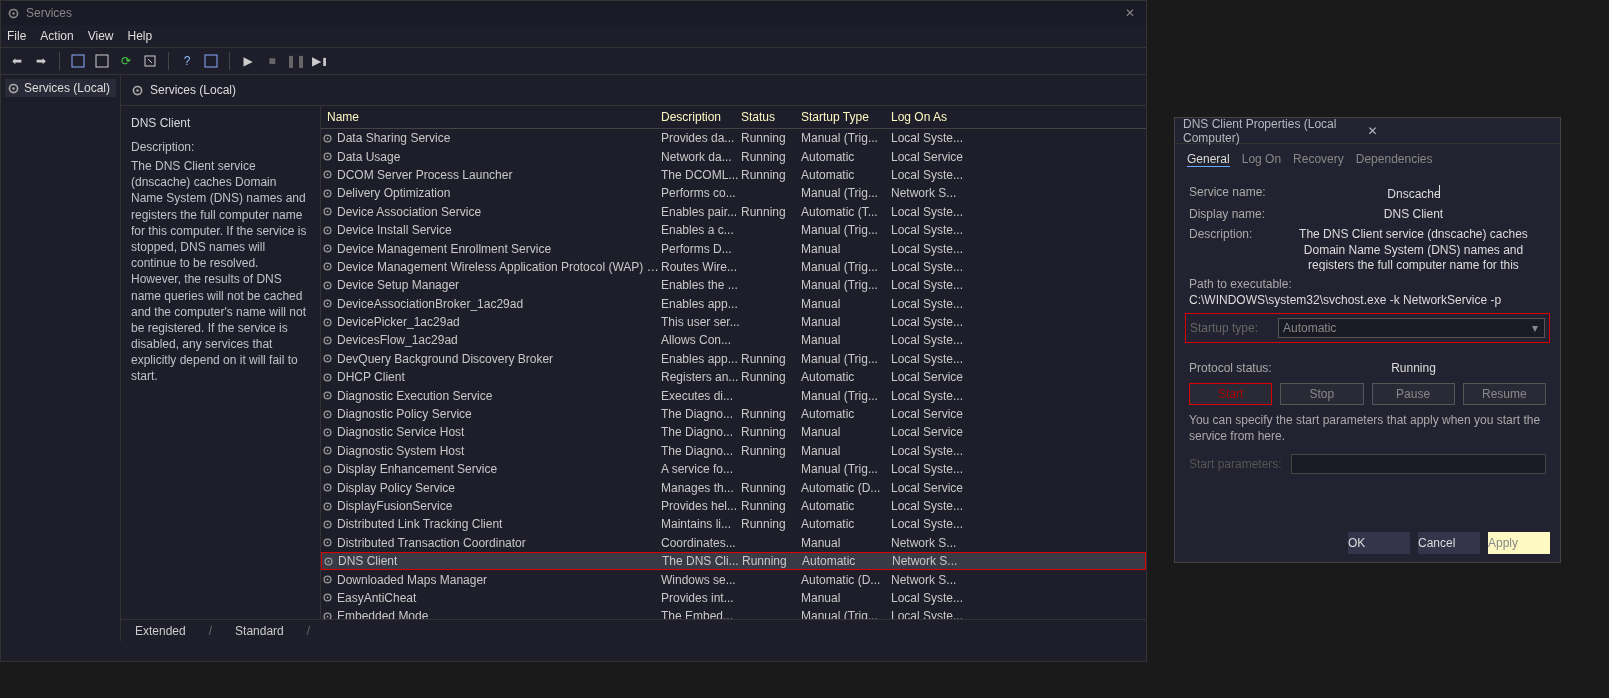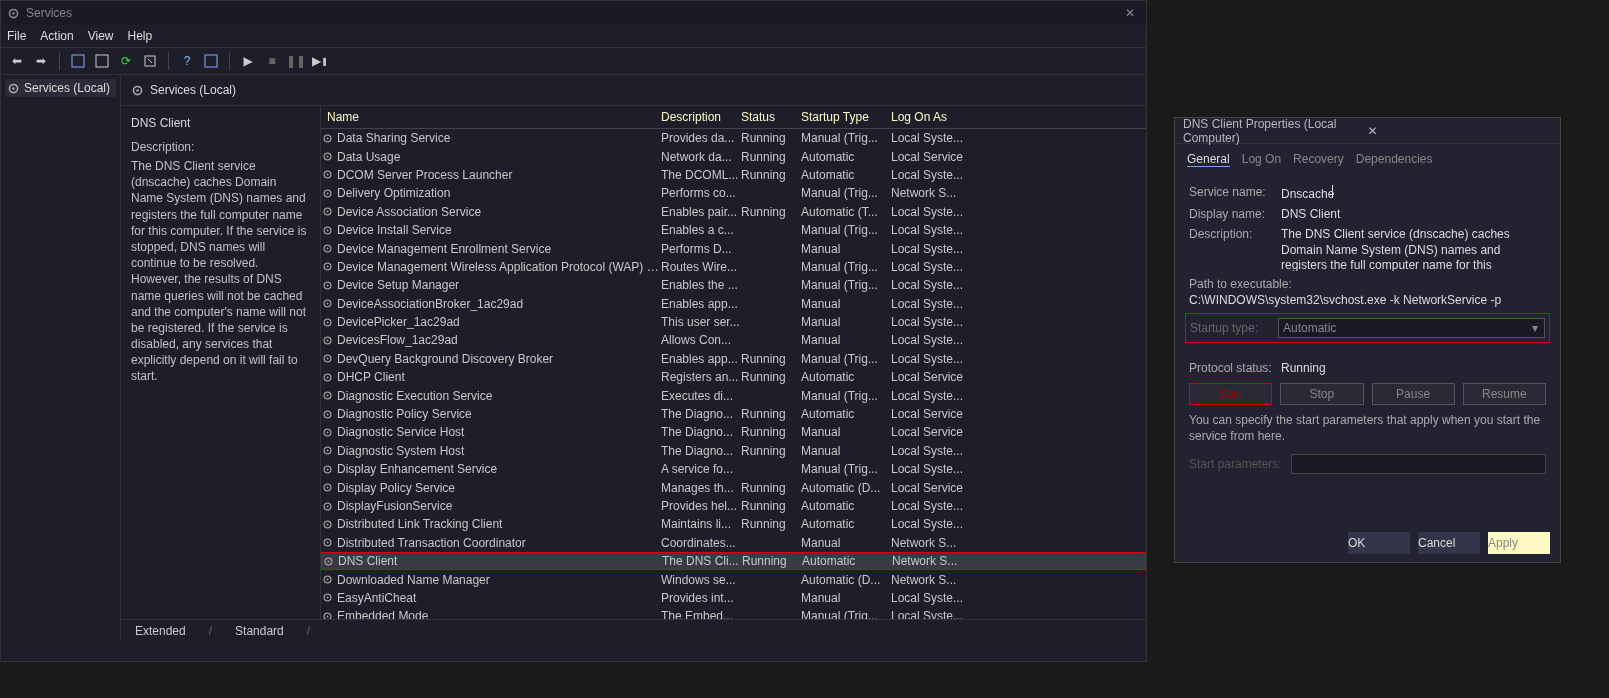--- a/index.html
+++ b/index.html
@@ -50,21 +50,21 @@
 
 .props-window { position: absolute; left: 1174px; top: 117px; width: 387px; height: 446px; background: #222230; border: 1px solid #444; color: #b8b8c0; }
 .props-title { height: 26px; display: flex; align-items: center; padding: 0 8px; border-bottom: 1px solid #333; }
 .props-title span { flex: 1; }
 .props-tabs { display: flex; gap: 12px; padding: 8px 12px 4px; }
 .props-tabs .tab { color: #888; cursor: default; }
 .props-tabs .tab.active { color: #ddd; border-bottom: 1px solid #6af; }
 .props-body { padding: 8px 14px; }
 .prow { display: flex; margin: 6px 0; align-items: flex-start; }
 .plabel { width: 92px; color: #aaa; }
-.pvalue { flex: 1; color: #ddd; }
+.pvalue { flex: 1; color: #ddd; text-align: center; }
 .pinput { background: #1a1a24; border: 1px solid #555; padding: 1px 4px; color: #ddd; width: 200px; }
 .pdesc-box { height: 44px; overflow: hidden; width: 260px; line-height: 1.3; }
 .startup-row { border: 1px solid #d00; padding: 4px; margin: 6px -4px; display: flex; align-items: center; }
 .startup-row .plabel { width: 88px; color: #666; }
 .startup-select { flex: 1; background: #1a1a24; border: 1px solid #555; padding: 2px 4px; color: #888; position: relative; }
 .startup-select::after { content: "▾"; position: absolute; right: 6px; color: #888; }
 .btn-row { display: flex; gap: 8px; margin: 8px 0; }
 .pbtn { flex: 1; background: #2a2a36; border: 1px solid #555; padding: 3px 0; text-align: center; color: #888; }
 .pbtn.red { border: 1px solid #d00; color: #a00; }
 .props-footer { position: absolute; bottom: 8px; right: 10px; display: flex; gap: 8px; }
@@ -481,21 +481,21 @@
                 <span class="c-startup">Automatic</span>
                 <span class="c-logon">Network S...</span>
               </div>
               <div class="row">
                 <span class="icon">
                   <svg class="gear-svg" viewBox="0 0 16 16">
                     <circle cx="8" cy="8" r="4.2" fill="none" stroke="#999" stroke-width="1.6"></circle>
                     <circle cx="8" cy="8" r="1.2" fill="#999"></circle>
                   </svg>
                 </span>
-                <span class="c-name">Downloaded Name Manager</span>
+                <span class="c-name">Downloaded Maps Manager</span>
                 <span class="c-desc">Windows se...</span>
                 <span class="c-status"></span>
                 <span class="c-startup">Automatic (D...</span>
                 <span class="c-logon">Network S...</span>
               </div>
               <div class="row">
                 <span class="icon">
                   <svg class="gear-svg" viewBox="0 0 16 16">
                     <circle cx="8" cy="8" r="4.2" fill="none" stroke="#999" stroke-width="1.6"></circle>
                     <circle cx="8" cy="8" r="1.2" fill="#999"></circle>

